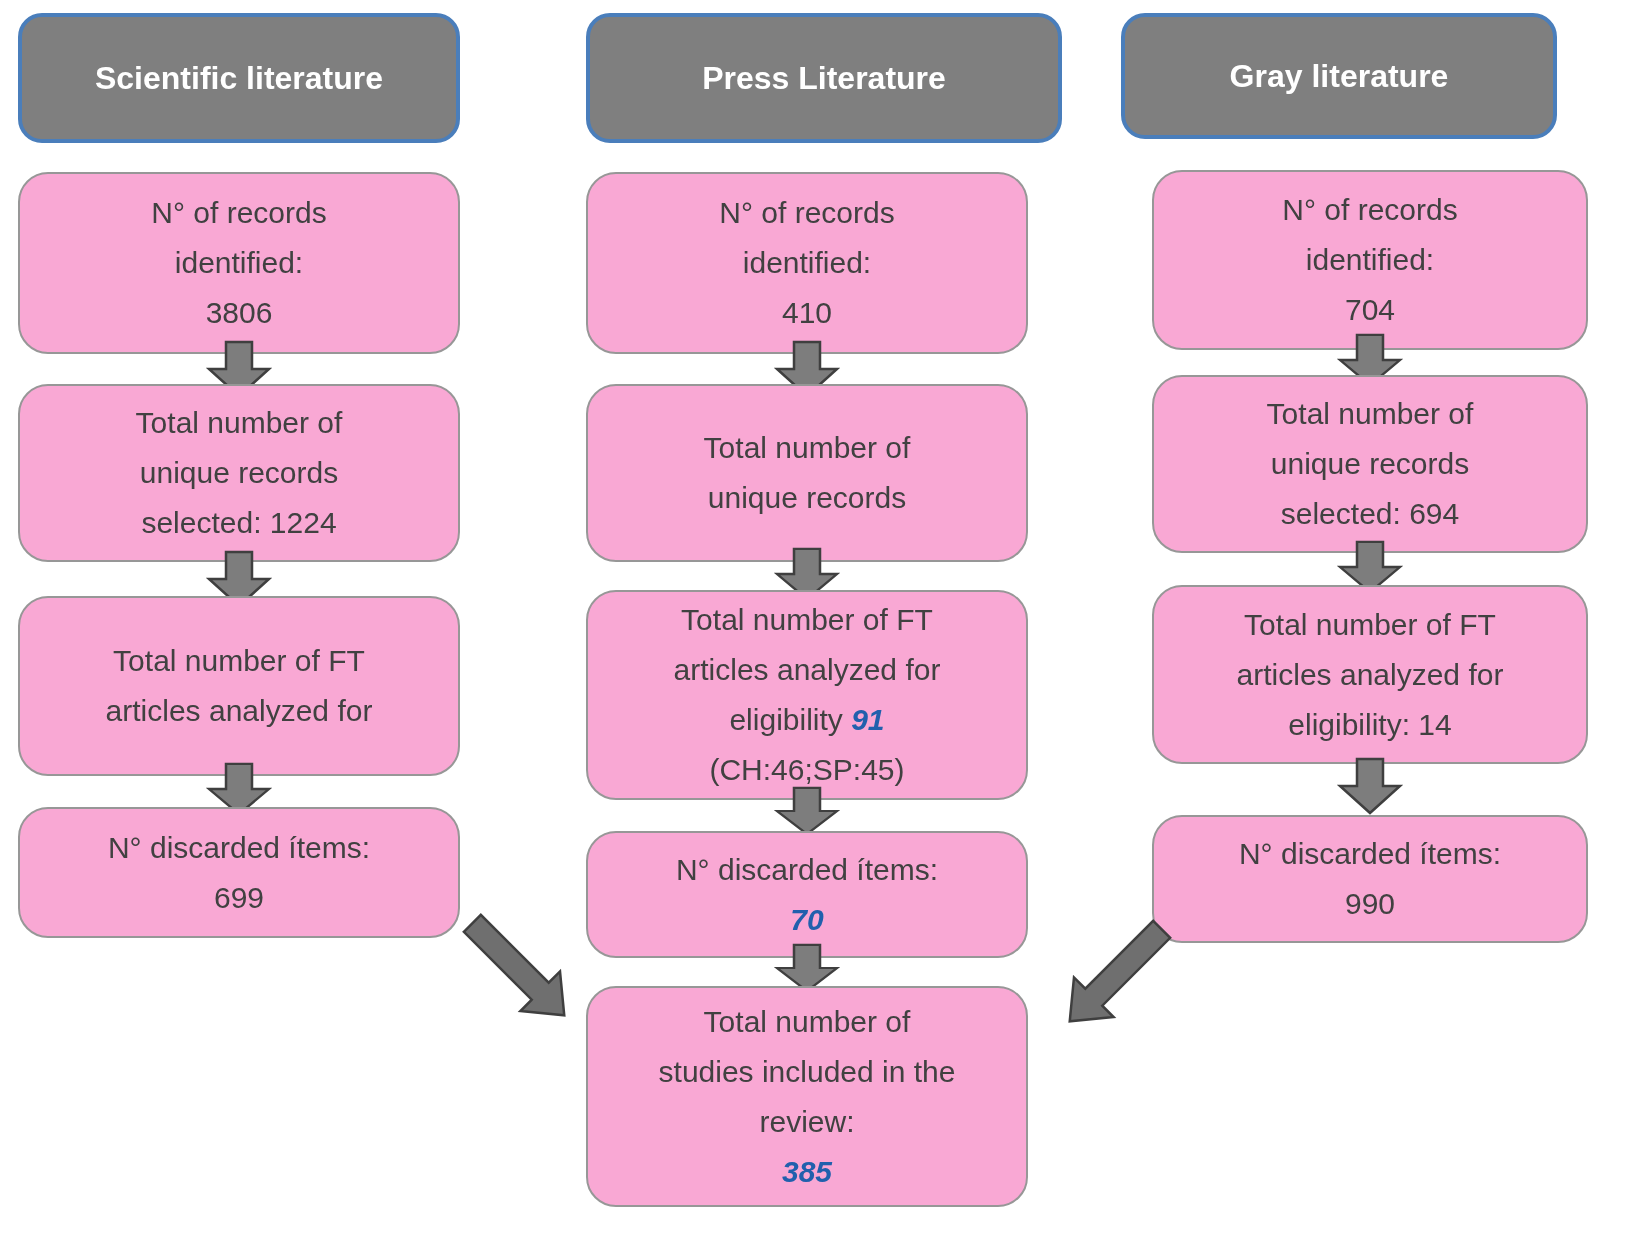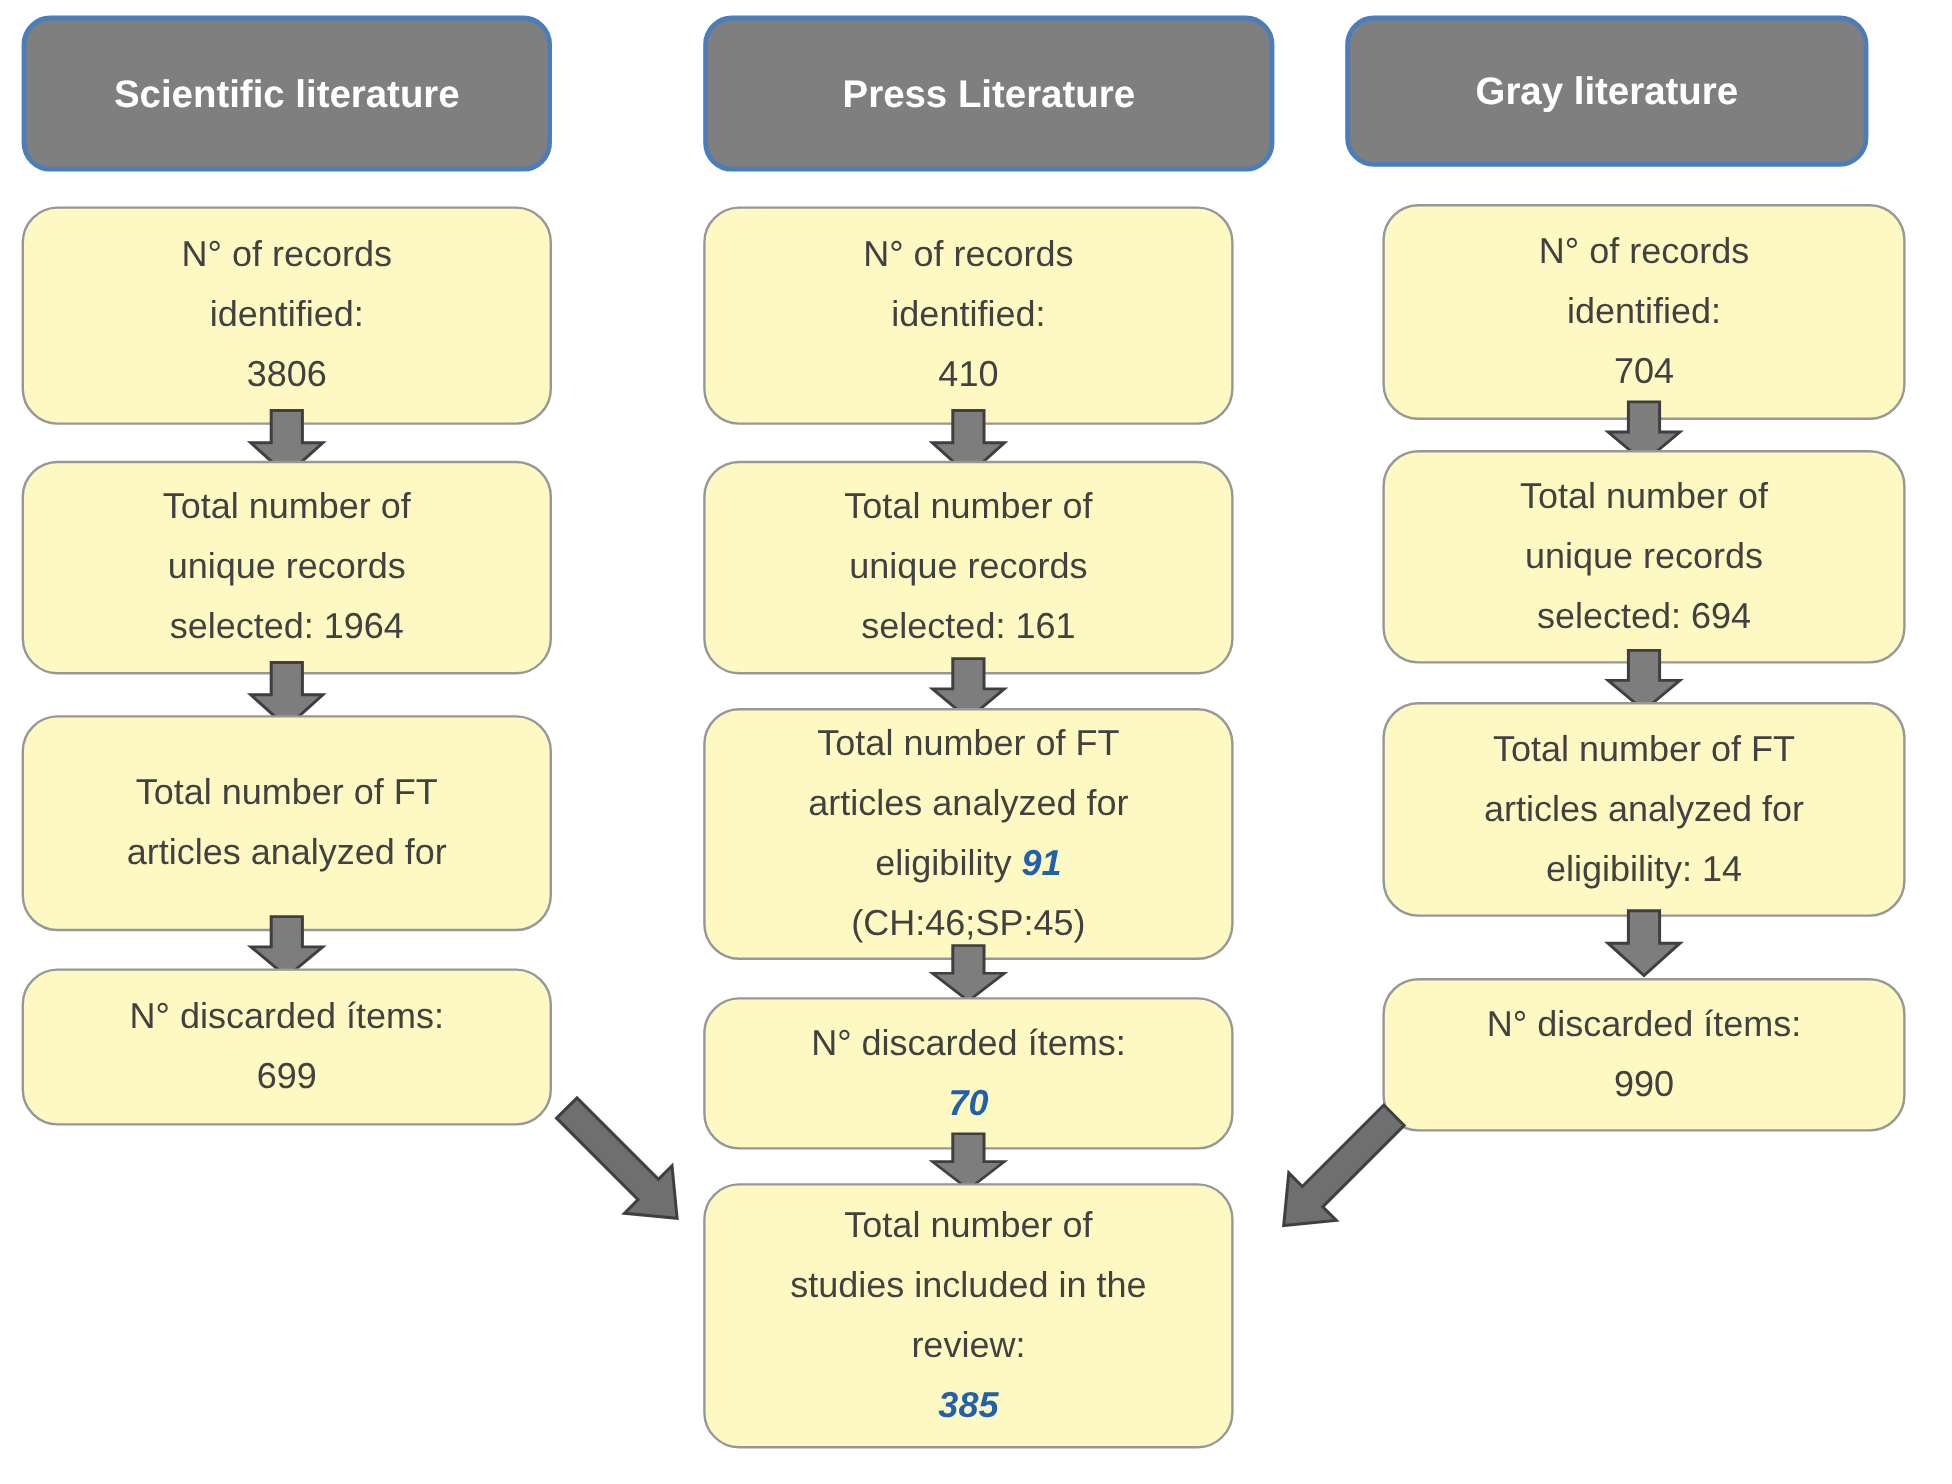--- a/index.html
+++ b/index.html
@@ -20,21 +20,21 @@
     border-radius: 24px;
     display: flex;
     align-items: center;
     justify-content: center;
     color: #ffffff;
     font-weight: 700;
     font-size: 32px;
   }
   .box {
     position: absolute;
-    background: #fef9c3;
+    background: #f9a8d4;
     border: 2px solid #979797;
     border-radius: 30px;
     display: flex;
     flex-direction: column;
     align-items: center;
     justify-content: center;
     font-size: 30px;
     line-height: 50px;
     text-align: center;
   }
@@ -65,21 +65,21 @@
 
   <div class="arrow" style="left:207px; top:341px">
     <svg width="64" height="56" viewBox="0 0 64 56">
       <polygon points="19,1 45,1 45,28 62,28 32,55 2,28 19,28" fill="#7d7d7d" stroke="#3f3f3f" stroke-width="2.5"></polygon>
     </svg>
   </div>
 
   <div class="box" style="left:18px; top:384px; width:442px; height:178px">
     <div>Total number of</div>
     <div>unique records</div>
-    <div>selected: 1964</div>
+    <div>selected: 1224</div>
   </div>
 
   <div class="arrow" style="left:207px; top:551px">
     <svg width="64" height="56" viewBox="0 0 64 56">
       <polygon points="19,1 45,1 45,28 62,28 32,55 2,28 19,28" fill="#7d7d7d" stroke="#3f3f3f" stroke-width="2.5"></polygon>
     </svg>
   </div>
 
   <div class="box" style="left:18px; top:596px; width:442px; height:180px">
     <div>Total number of FT</div>
@@ -105,21 +105,20 @@
 
   <div class="arrow" style="left:775px; top:341px">
     <svg width="64" height="56" viewBox="0 0 64 56">
       <polygon points="19,1 45,1 45,28 62,28 32,55 2,28 19,28" fill="#7d7d7d" stroke="#3f3f3f" stroke-width="2.5"></polygon>
     </svg>
   </div>
 
   <div class="box" style="left:586px; top:384px; width:442px; height:178px">
     <div>Total number of</div>
     <div>unique records</div>
-    <div>selected: 161</div>
   </div>
 
   <div class="arrow" style="left:775px; top:548px">
     <svg width="64" height="52" viewBox="0 0 64 56" preserveAspectRatio="none">
       <polygon points="19,1 45,1 45,28 62,28 32,55 2,28 19,28" fill="#7d7d7d" stroke="#3f3f3f" stroke-width="2.5"></polygon>
     </svg>
   </div>
 
   <div class="box" style="left:586px; top:590px; width:442px; height:210px">
     <div>Total number of FT</div>

